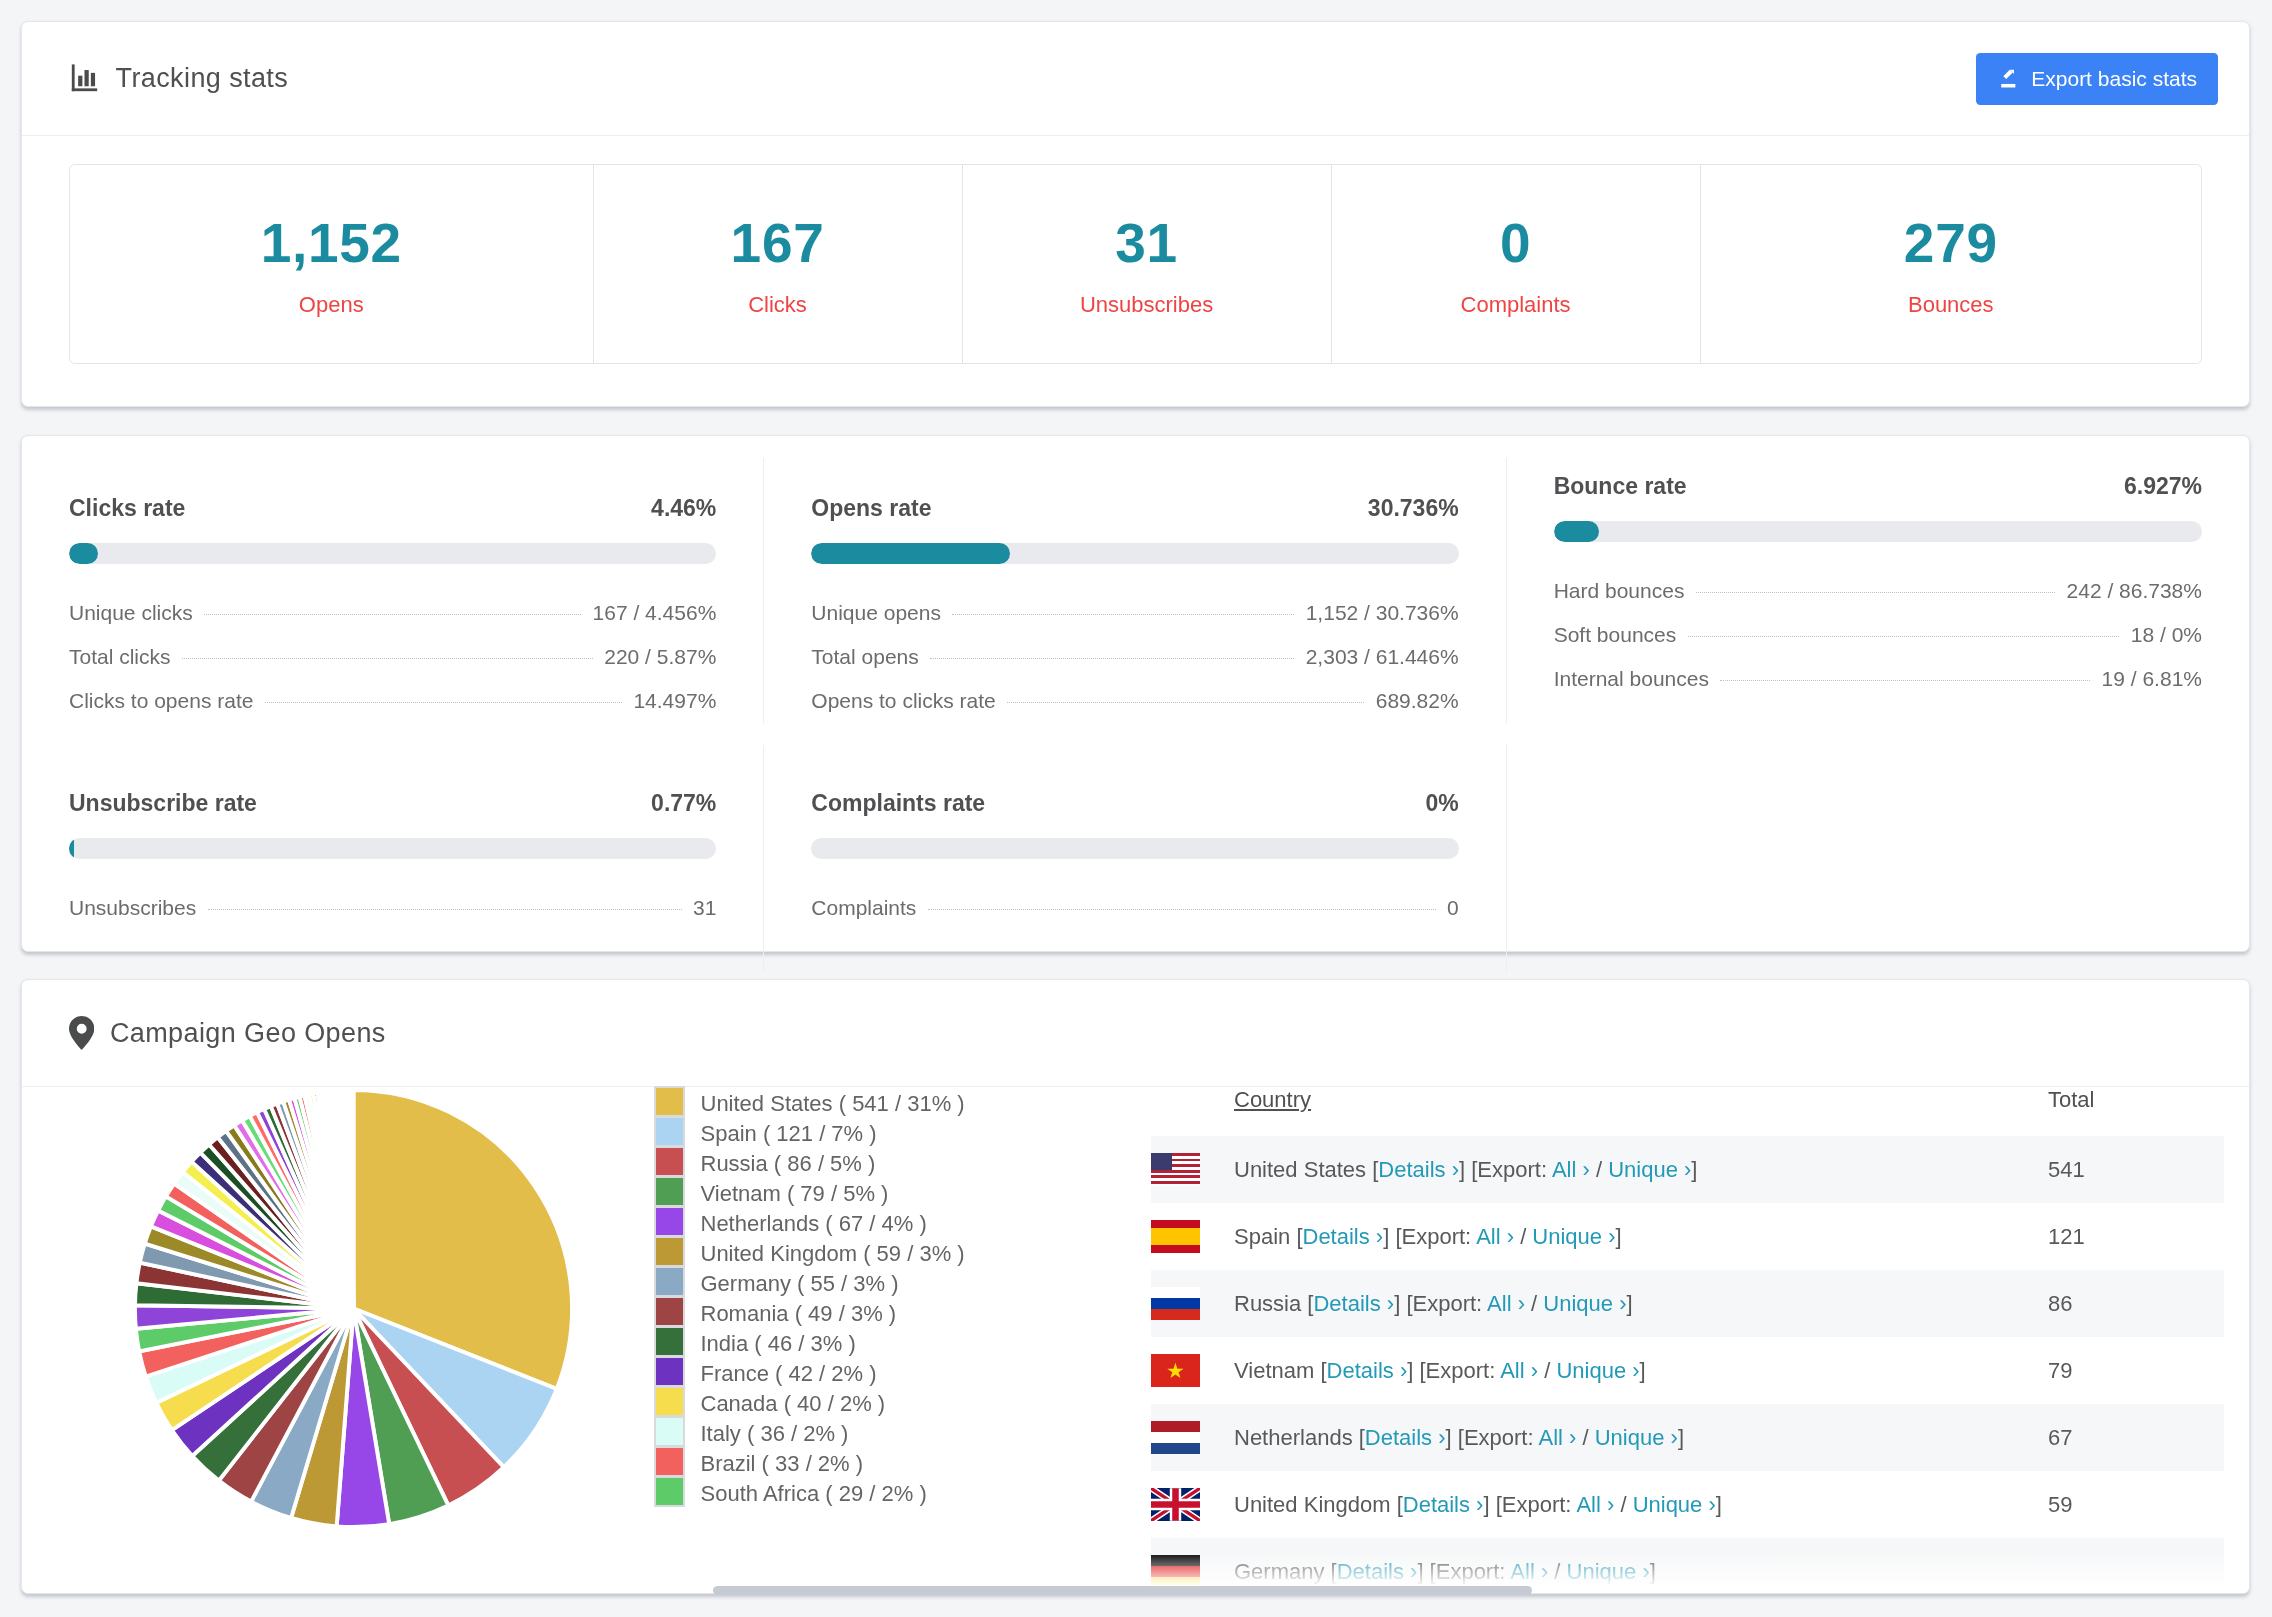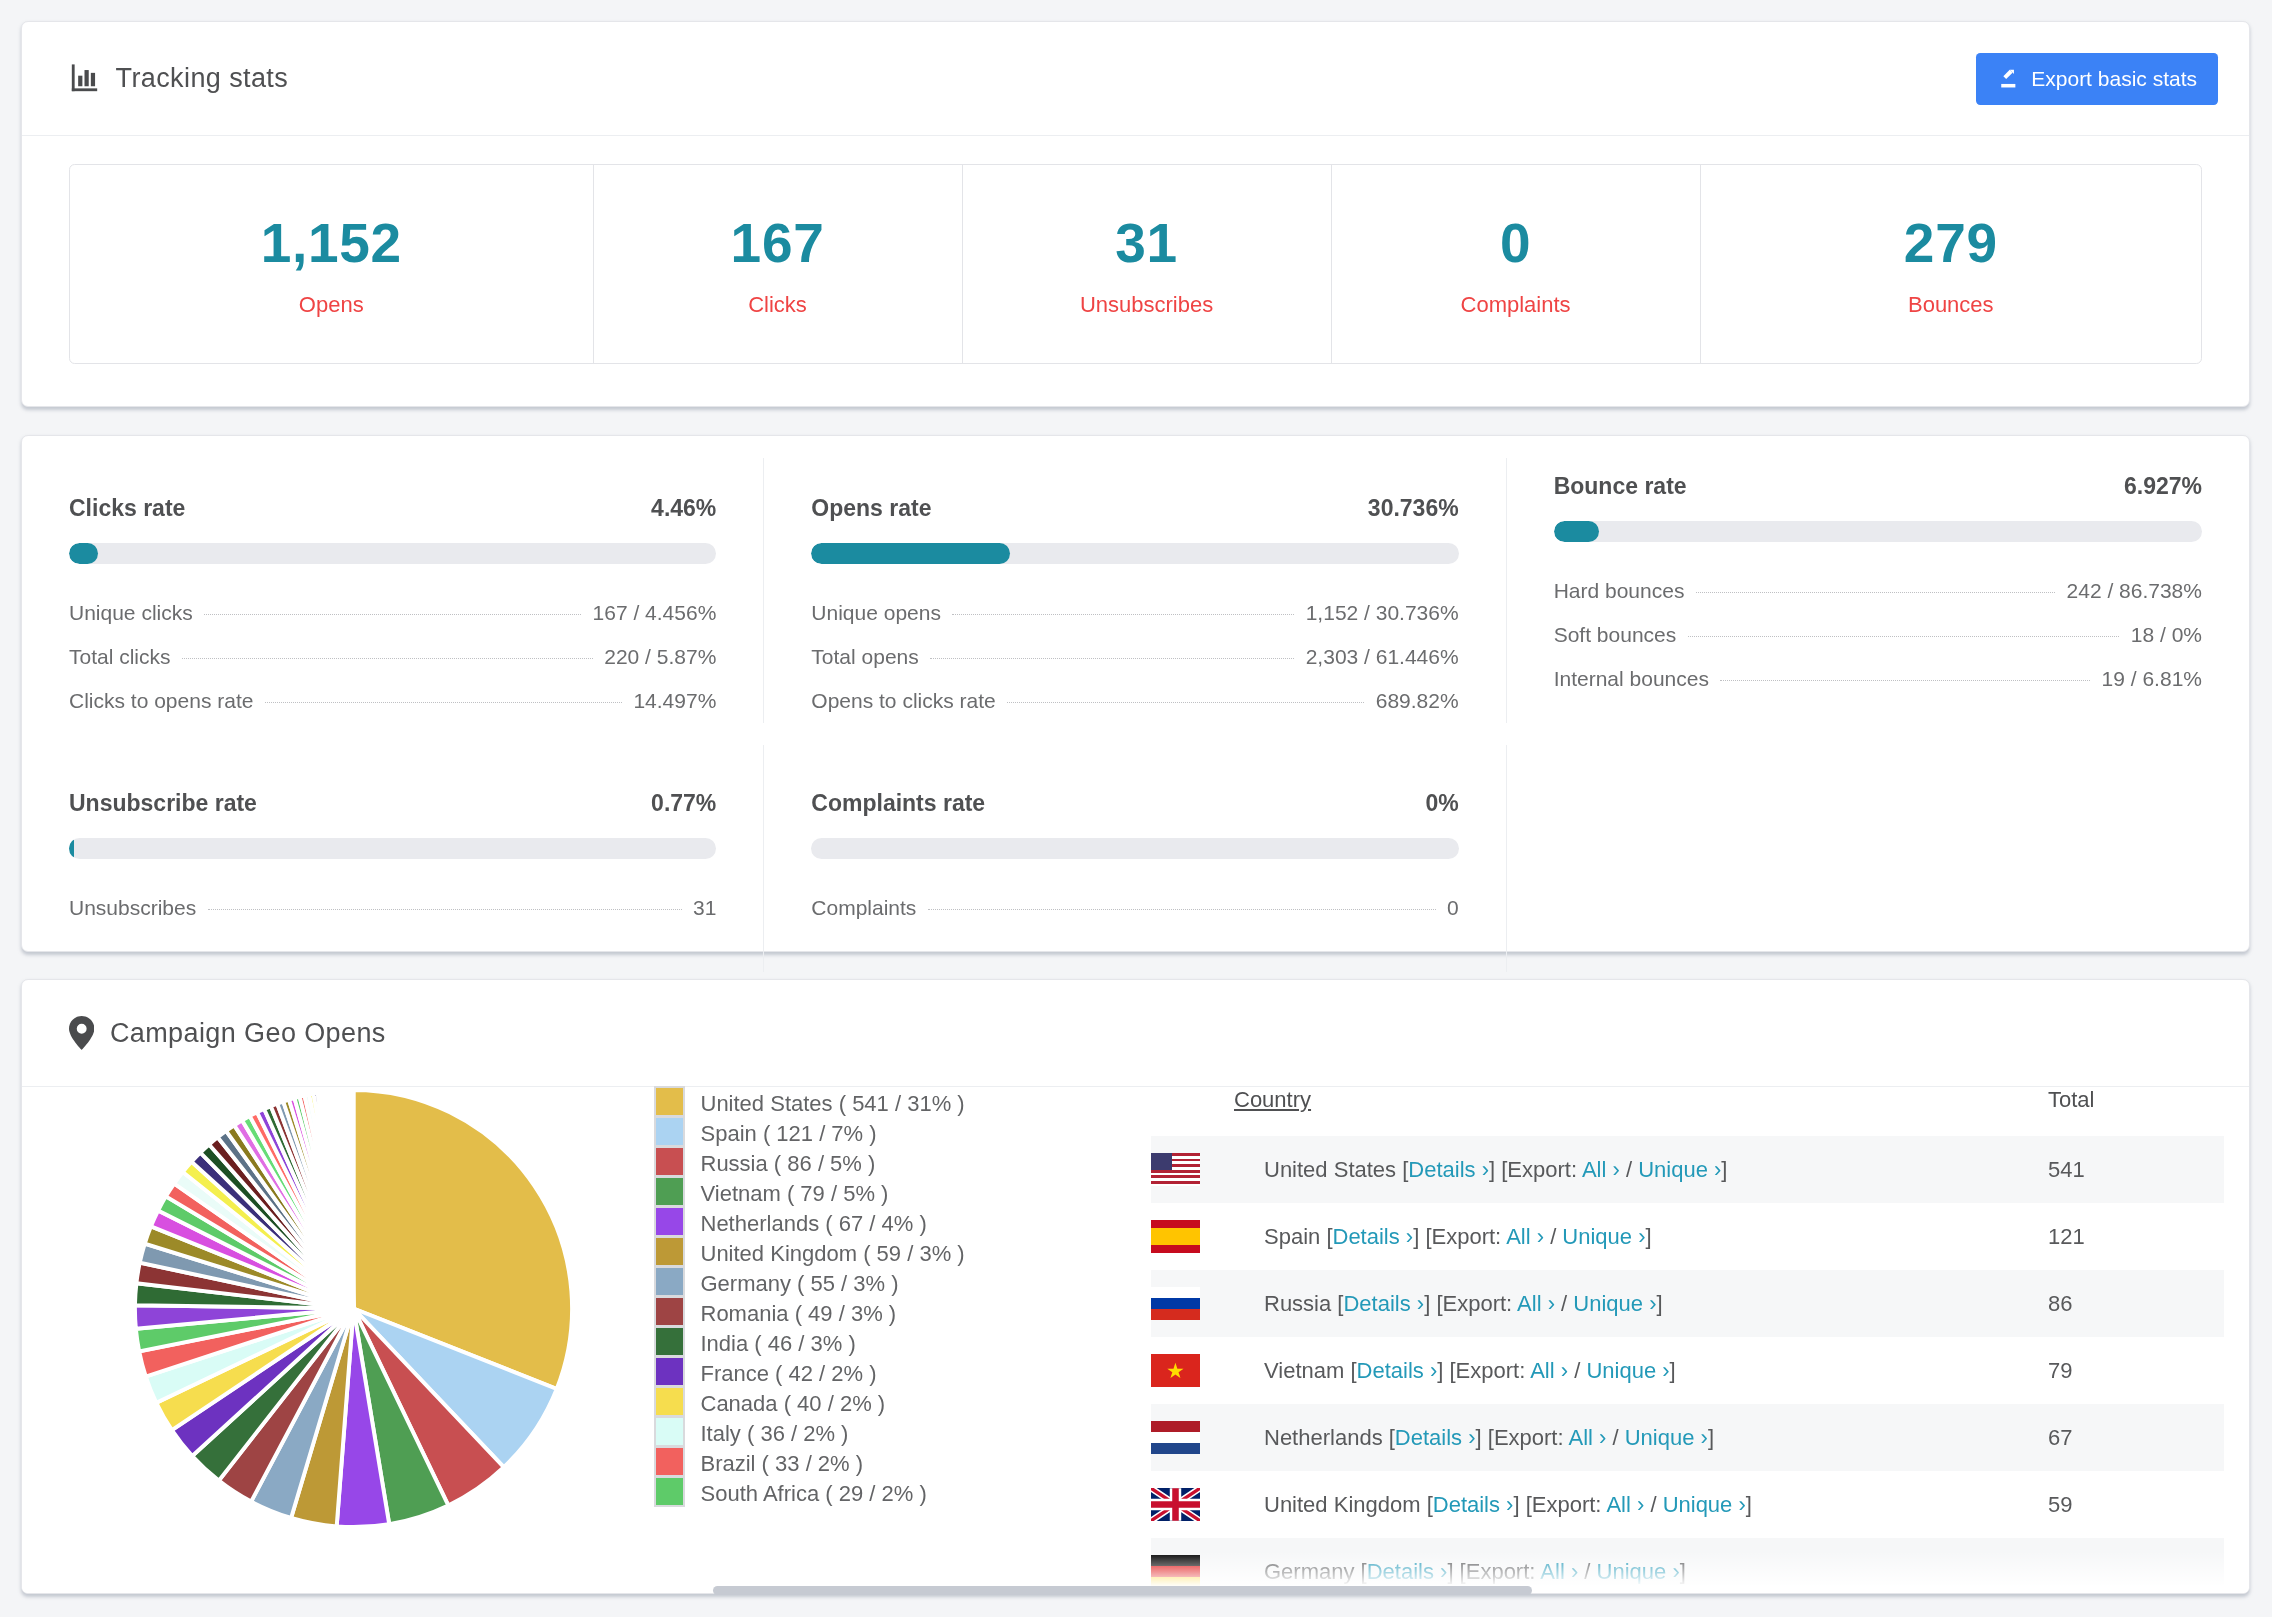--- a/index.html
+++ b/index.html
@@ -39,21 +39,21 @@
     background:linear-gradient(rgba(255,255,255,0),#fff 85%);pointer-events:none;z-index:5;}
   #geo-divider{border-top:1.4px solid #eceef1;margin:0;}
   #pie-wrap{position:absolute;left:102px;top:99px;width:459px;height:459px;}
   #legend{position:absolute;left:632px;top:107px;display:flex;flex-direction:column;}
   .legend-item{display:flex;align-items:flex-end;height:30px;font-size:22px;color:#636466;}
   .legend-swatch{width:27px;height:27px;border:2.1px solid #d9dadd;margin-right:15.5px;box-sizing:content-box;}
   #geo-table{position:absolute;left:1129px;top:83px;width:1073px;}
   .tbl-header{display:flex;align-items:center;height:73px;font-size:22px;color:#4f5052;}
   .tbl-header .c-country{padding-left:83px;flex:1;text-decoration:underline;}
   .tbl-header .c-total{width:176px;}
-  .geo-row{display:flex;align-items:center;height:67px;font-size:22px;color:#58595b;gap:30px;}
+  .geo-row{display:flex;align-items:center;height:67px;font-size:22px;color:#58595b;}
   .geo-row.striped{background:#f6f7f8;}
   .flag{width:49px;height:33px;margin:0 34px 0 0;flex:none;position:relative;overflow:hidden;}
   .row-text{flex:1;white-space:nowrap;}
   .row-total{width:176px;}
   .lnk{color:#2399b8;text-decoration:none;cursor:pointer;}
   
   .flag-us{background:repeating-linear-gradient(#b22234 0 2.8px,#fff 2.8px 5.6px);}
   .flag-us::after{content:"";position:absolute;left:0;top:0;width:21px;height:17px;background:#3c3b6e;}
   .flag-es{background:linear-gradient(#c60b1e 25%,#ffc400 25% 75%,#c60b1e 75%);}
   .flag-ru{background:linear-gradient(#fff 33%,#0039a6 33% 66%,#d52b1e 66%);}

